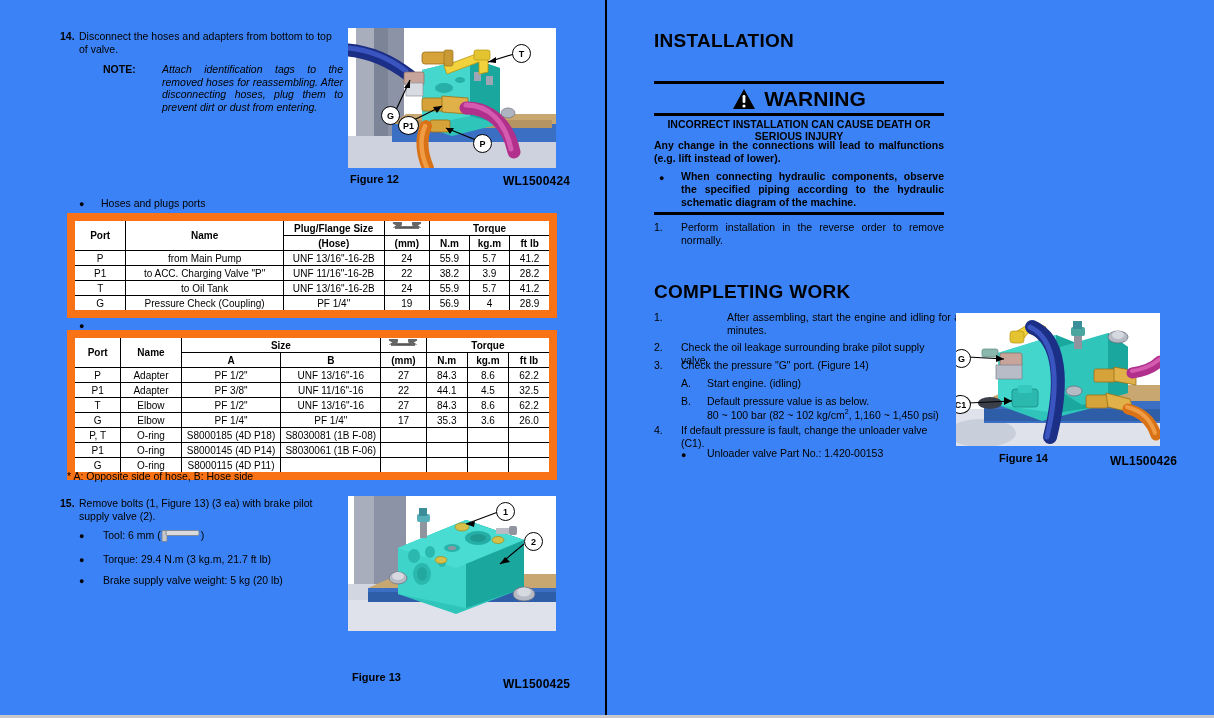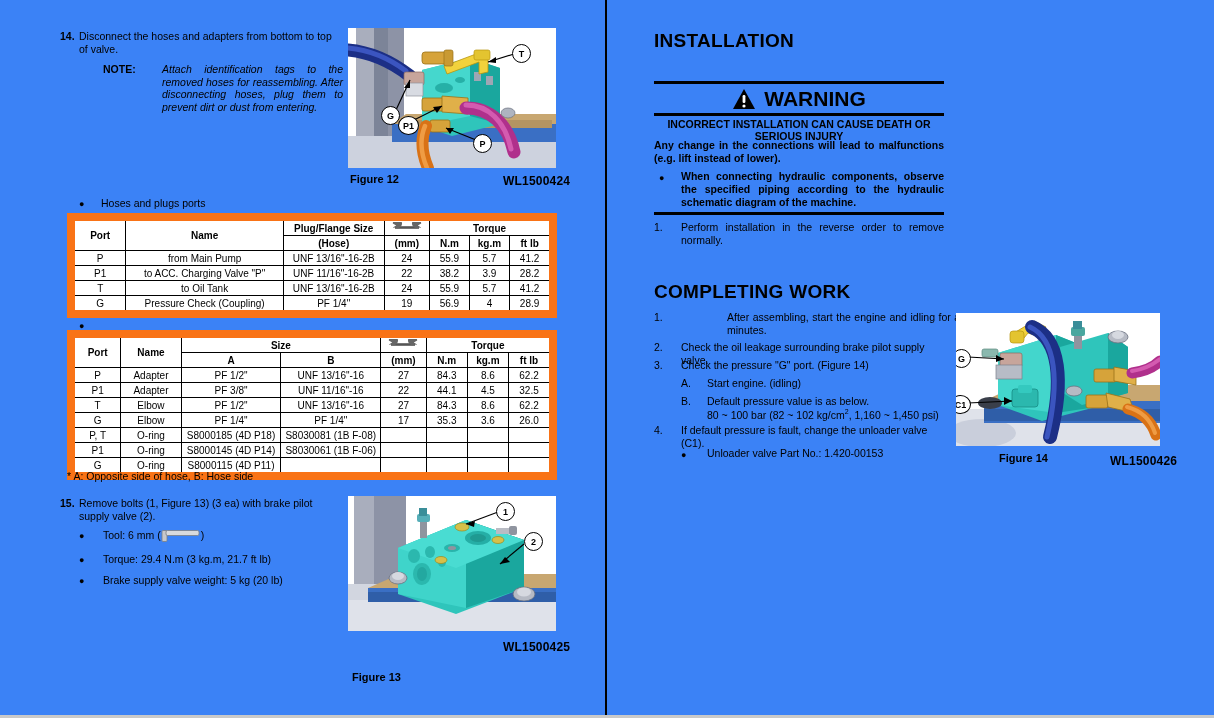--- a/index.html
+++ b/index.html
@@ -344,21 +344,21 @@
 
       <path d="M118 28 L150 16" stroke="#000" stroke-width="1.2"></path>
       <polygon points="118,28 127,25 126,31" fill="#000"></polygon>
       <path d="M152 68 L176 48" stroke="#000" stroke-width="1.2"></path>
       <polygon points="152,68 157,61 162,66" fill="#000"></polygon>
     </svg>
     <div class="callout" style="left:148px;top:6px;width:17px;height:17px;">1</div>
     <div class="callout" style="left:176px;top:36px;width:17px;height:17px;">2</div>
   </div>
   <div class="figcap" style="left:352px;top:637px;margin-top:34px;">Figure 13</div>
-  <div class="figcode" style="left:503px;top:640px;">WL1500425</div>
+  <div class="figcode" style="left:503px;top:677px;">WL1500425</div>
 
   <div class="h1" style="left:654px;top:30px;">INSTALLATION</div>
 
   <div class="warnbox" style="left:654px;top:68px;width:290px;margin-top:13px;">
     <div class="wrule"></div>
     <div class="wtitle">
       <span style="display:inline-block;line-height:0;">
         <svg width="24" height="22" viewBox="0 0 24 22">
           <polygon points="12,1 23,21 1,21" fill="#000"></polygon>
           <rect x="10.6" y="7" width="2.8" height="8" rx="1.2" fill="#fff"></rect>

